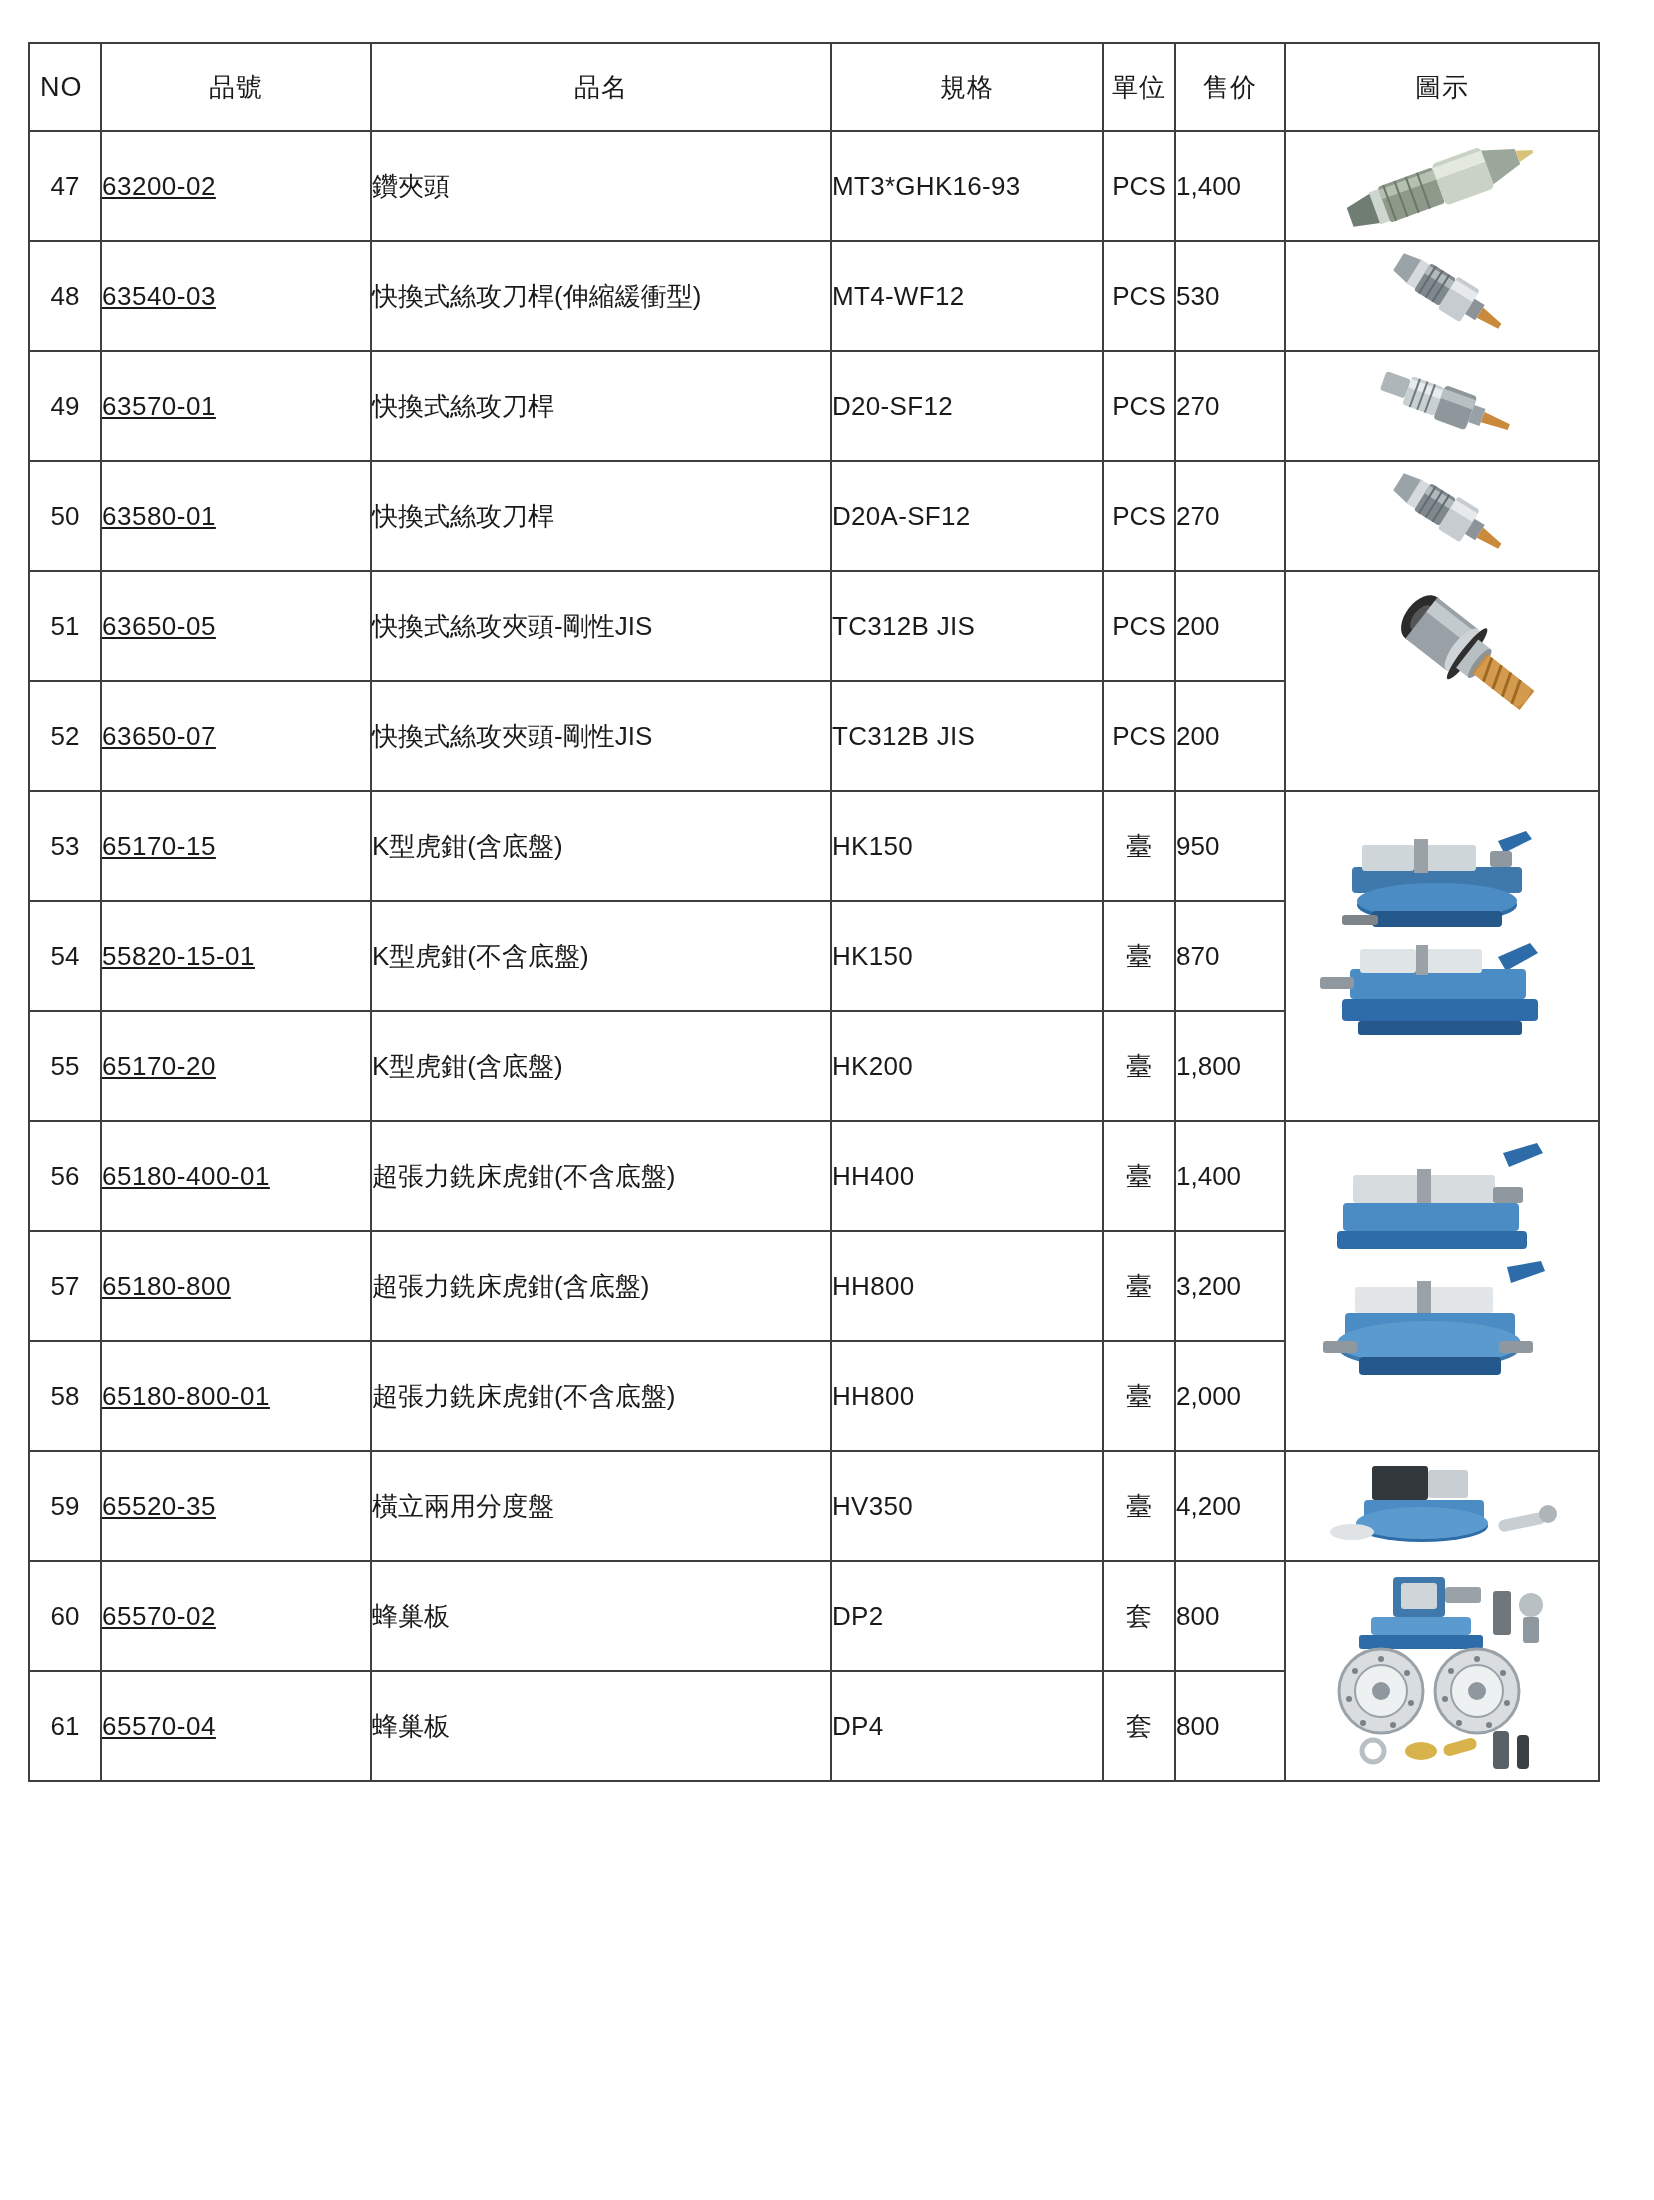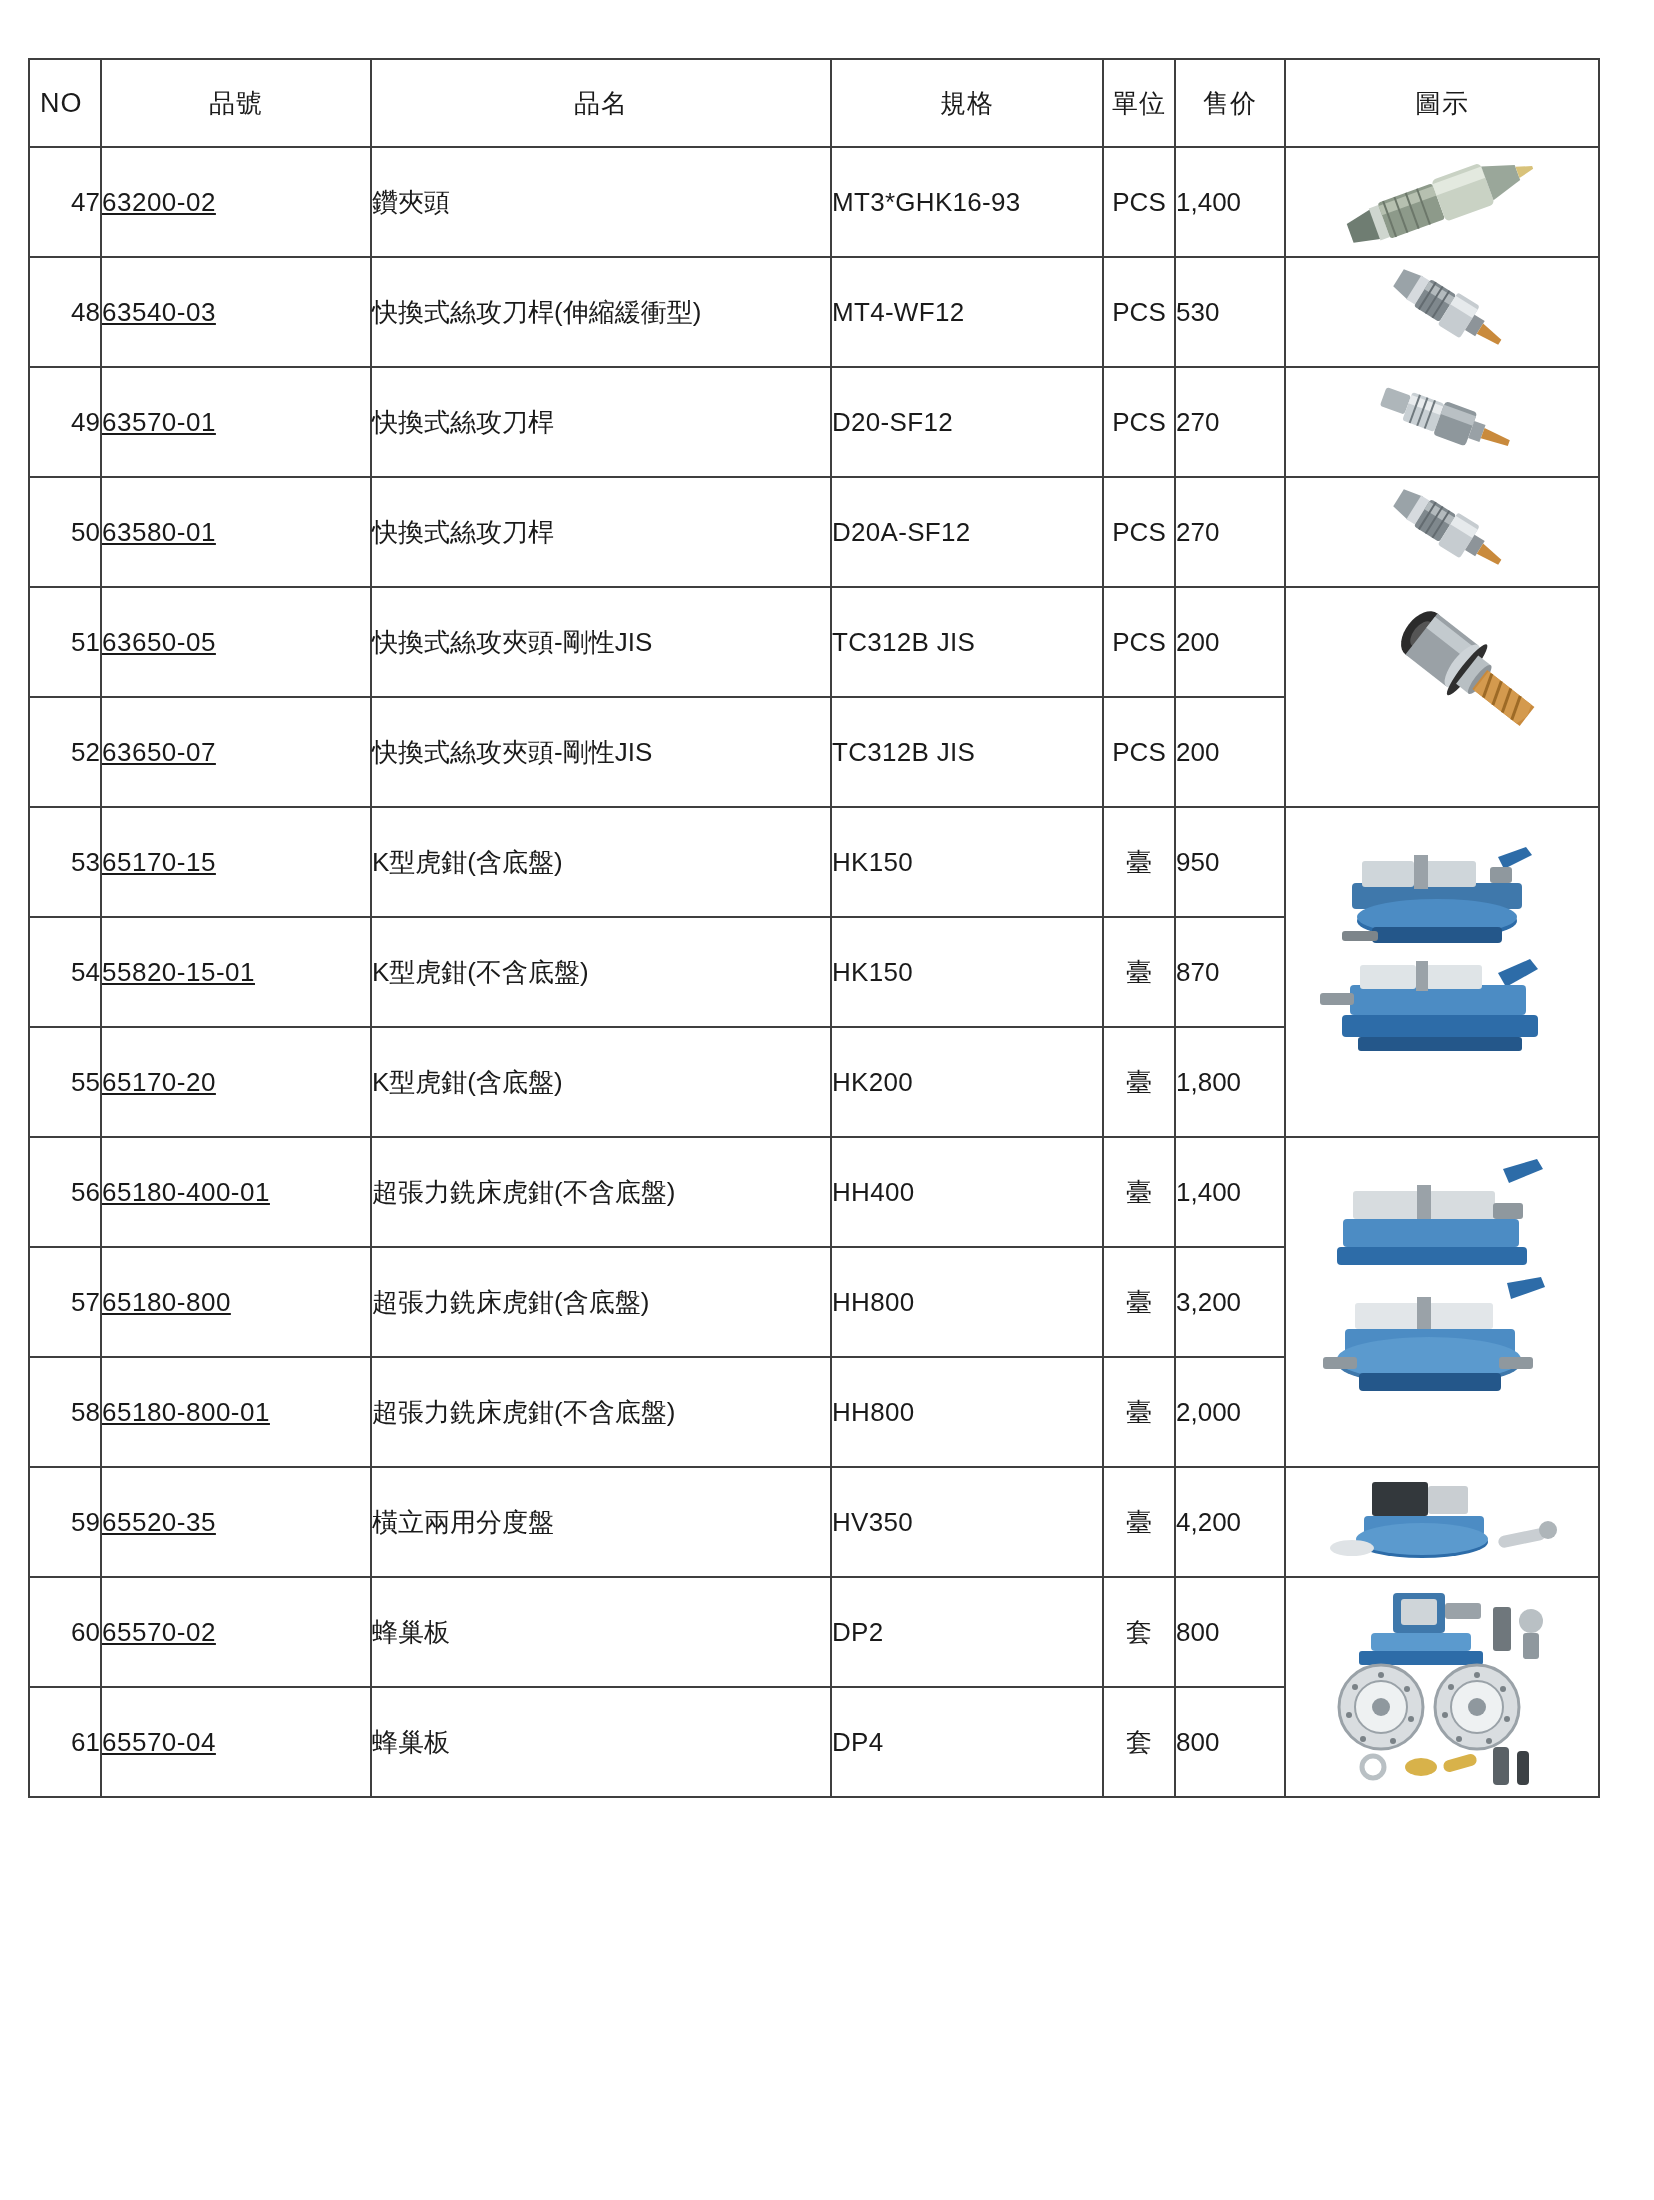--- a/index.html
+++ b/index.html
@@ -12,21 +12,21 @@
     height: 2200px;
     font-family: "Liberation Sans", sans-serif;
     color: #000000;
     overflow: hidden;
   }
   .page {
     position: relative;
     width: 1435px;
     height: 2200px;
     box-sizing: border-box;
-    padding: 58px 28px 0 28px;
+    padding: 42px 28px 0 28px;
   }
   table.price-table {
     border-collapse: collapse;
     table-layout: fixed;
     width: 1570px;
     margin: 0 auto;
   }
   table.price-table td,
   table.price-table th {
     border: 2px solid #3f3f3f;
@@ -50,21 +50,21 @@
     height: 86px;
     text-align: center;
     font-size: 29px;
     letter-spacing: 1px;
   }
   thead td.hd-no { text-align: left; padding-left: 10px; font-size: 27px;}
 
   
   tbody td { height: 108px; }
   td.no {
-    text-align: right;
+    text-align: center;
     font-size: 27px;
   }
   td.code {
     padding-left: 12px;
     font-size: 27px;
     letter-spacing: 0.5px;
     text-decoration: underline;
   }
   td.name {
     padding-left: 12px;

